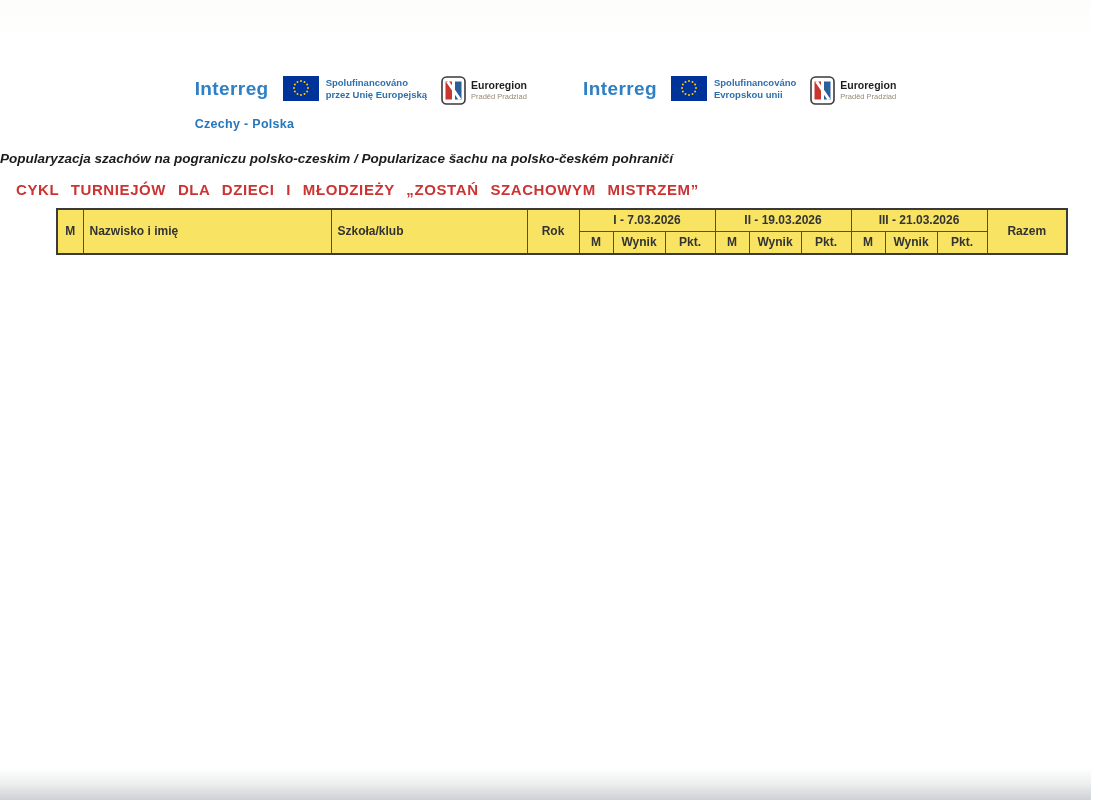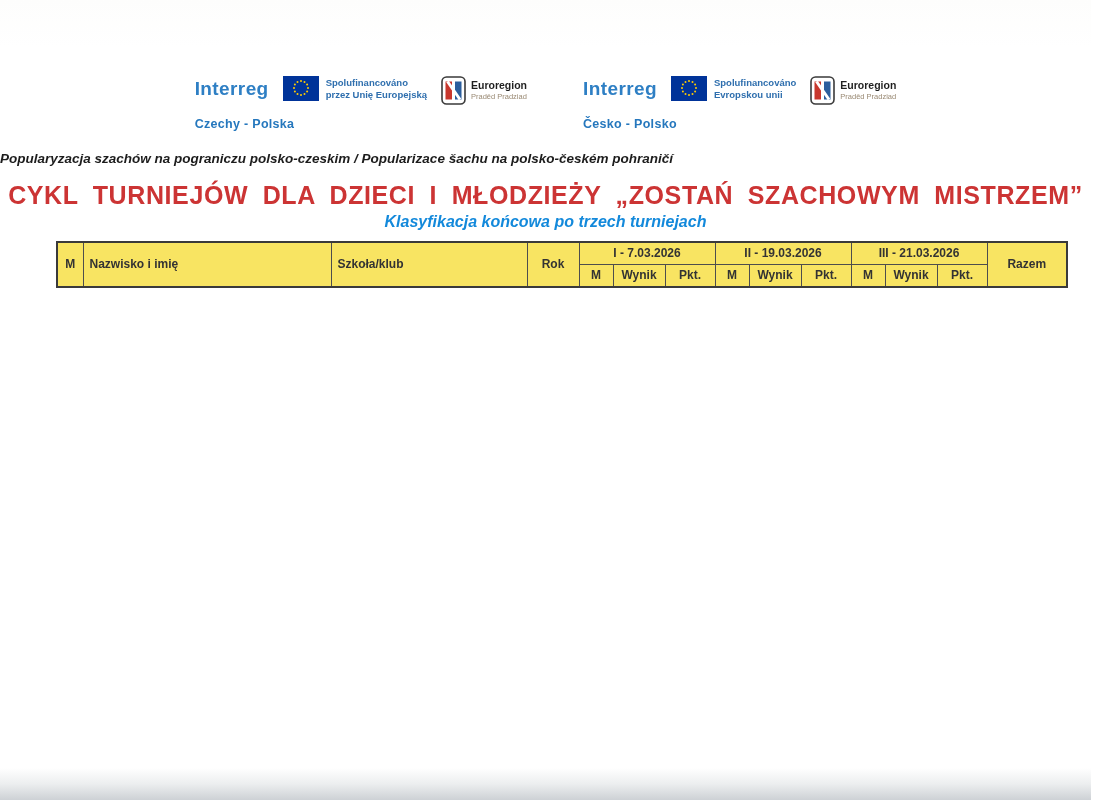--- a/index.html
+++ b/index.html
@@ -29,22 +29,22 @@
   .euro-text span{font-size:7.5px;color:#9a8a74;display:block;line-height:1.2;}
   .program-label{
     font-size:12.5px;font-weight:bold;color:#2577bd;margin-top:12px;letter-spacing:.3px;
   }
   
   .project-line{
     font-size:13.5px;font-weight:bold;font-style:italic;
     color:#1c1c1c;margin-top:20px;
   }
   .main-title{
-    text-align:center;font-size:25px;font-weight:bold;color:#cc3434;
-    letter-spacing:.6px;word-spacing:7px;margin-top:15px;
+    font-size:15px;font-weight:bold;color:#cc3434;
+    letter-spacing:.6px;word-spacing:7px;margin-top:15px;padding-left:16px;
   }
   .sub-title{
     text-align:center;font-size:17px;font-weight:bold;color:#4c5157;
     margin-top:5px;letter-spacing:.2px;
   }
   .classification{
     text-align:center;font-size:16px;font-weight:bold;font-style:italic;
     color:#1389db;margin-top:3px;
   }
   
@@ -140,28 +140,26 @@
             <rect x="4.5" y="5.5" width="6.5" height="18" fill="#c8372d"></rect>
             <rect x="14" y="5.5" width="6.5" height="18" fill="#2b5e9d"></rect>
             <line x1="6.5" y1="5.5" x2="19" y2="23.5" stroke="#ffffff" stroke-width="3"></line>
           </svg>
           <div class="euro-text">
             <b>Euroregion</b>
             <span>Praděd Pradziad</span>
           </div>
         </div>
       </div>
-      <div class="program-label">Česko - Polsko</div>
     </div>
 
   </div>
 
   <div class="project-line">Popularyzacja szachów na pograniczu polsko-czeskim / Popularizace šachu na polsko-českém pohraničí</div>
   <div class="main-title">CYKL TURNIEJÓW DLA DZIECI I MŁODZIEŻY „ZOSTAŃ SZACHOWYM MISTRZEM”</div>
-  <div class="classification">Klasyfikacja końcowa po trzech turniejach</div>
 
   <table>
     <colgroup>
       <col style="width:26px">
         <col style="width:248px">
         <col style="width:196px">
         <col style="width:52px">
       <col style="width:34px">
         <col style="width:52px">
         <col style="width:50px">

